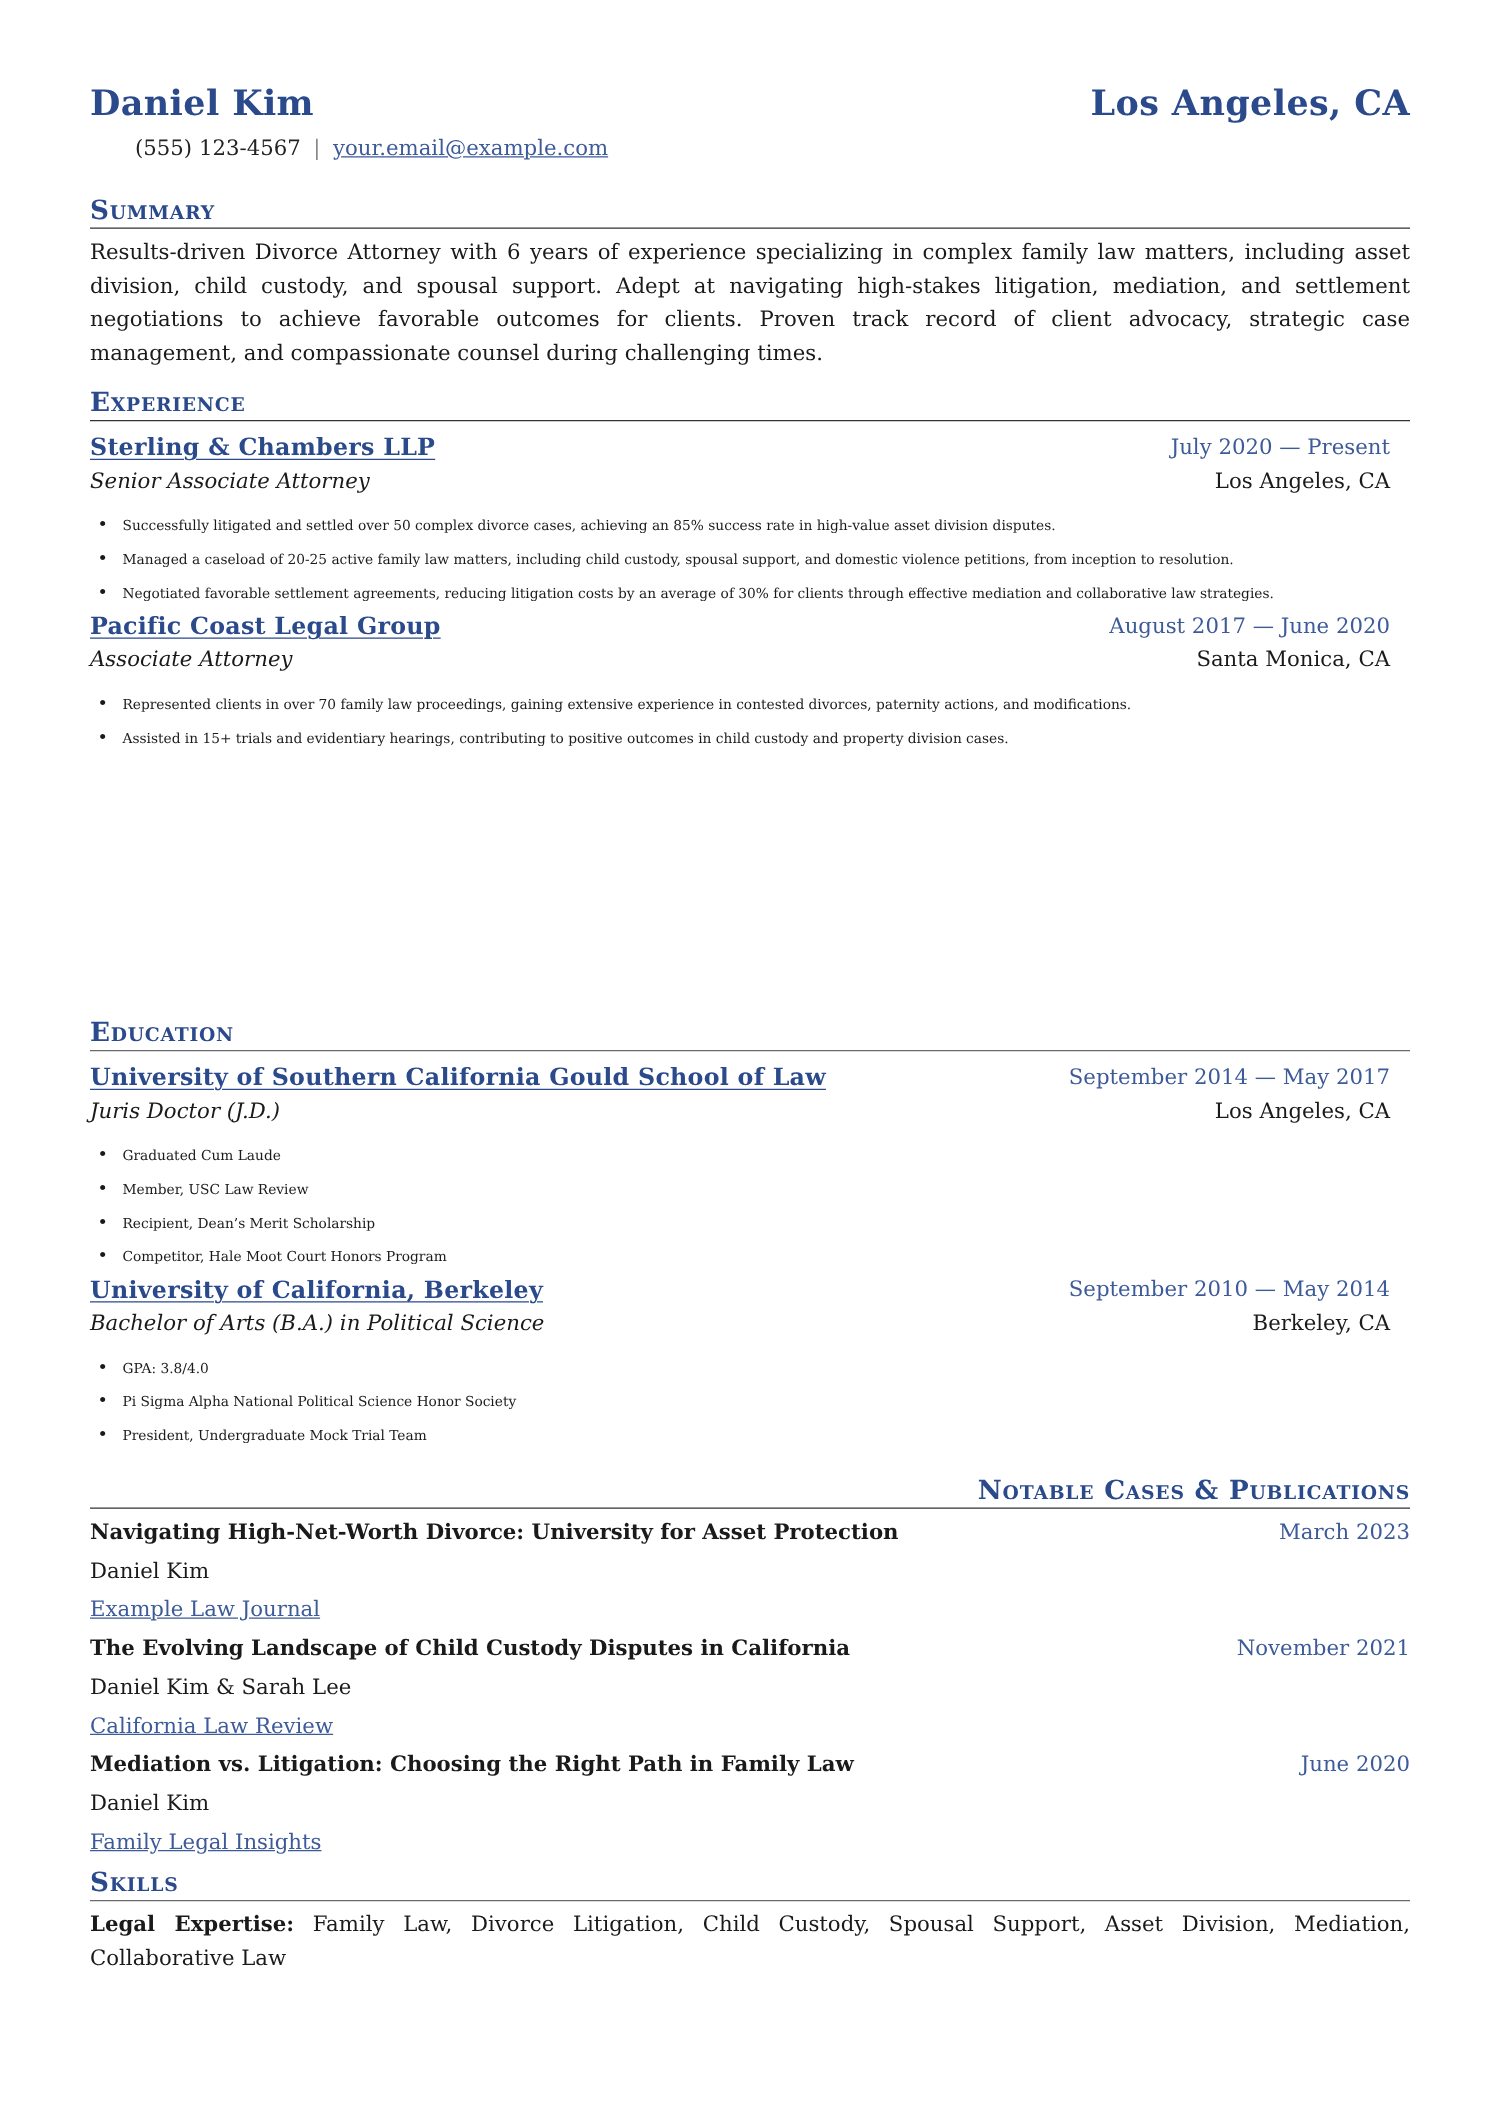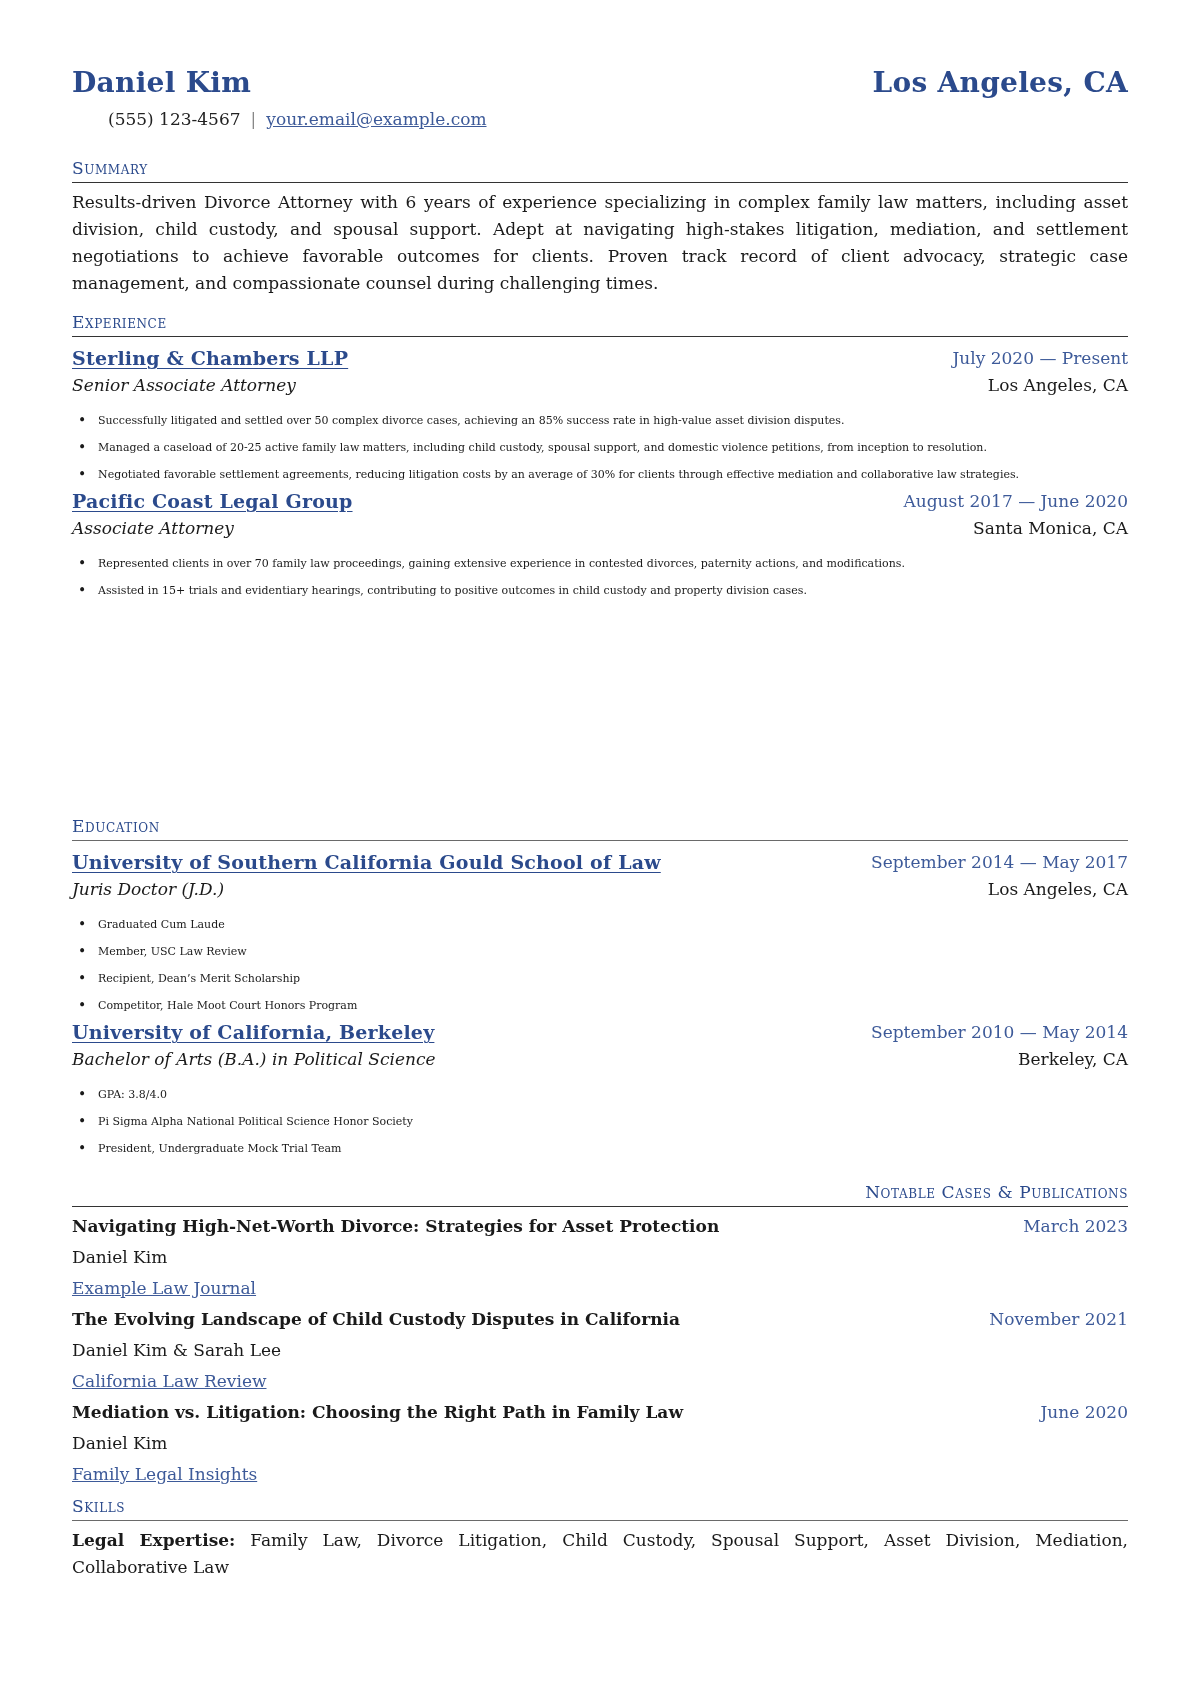--- a/index.html
+++ b/index.html
@@ -6,27 +6,27 @@
   body { width: 1190px; height: 1683px; position: relative; overflow: hidden;
          font-family: "DejaVu Serif", "Liberation Serif", serif; color: #1a1a1a; }
   .page { position: absolute; left: 72px; top: 0; width: 1056px; }
   .header-row { position: absolute; left: 0; width: 1056px; top: 66px; height: 40px; }
   .name { position: absolute; left: 0; top: 0; font-size: 28px; font-weight: bold; color: #2b4a8c; letter-spacing: 0.3px; }
   .city { position: absolute; right: 0; top: 0; font-size: 28px; font-weight: bold; color: #2b4a8c; letter-spacing: 0.3px; }
   .contact { position: absolute; left: 0; top: 109px; font-size: 17px; color: #222; margin-left: 36px; }
   .contact .sep { color: #888; margin: 0 10px; }
   .contact a { color: #3d5a99; text-decoration: underline; }
   .section { position: absolute; left: 0; width: 1056px; }
-  .sec-title { font-size: 17px; font-weight: normal; color: #2b4a8c; font-variant: small-caps; letter-spacing: 0.6px; line-height: 24px; }
+  .sec-title { font-size: 21px; font-weight: bold; color: #2b4a8c; font-variant: small-caps; letter-spacing: 0.6px; line-height: 24px; }
   .sec-rule { height: 0; border-top: 1.4px solid #333; margin-top: 2px; }
   .sec-rule.gray { border-top-color: #6a6a6a; }
   .text { font-size: 17px; line-height: 27px; text-align: justify; }
   .row { position: relative; height: 27px; font-size: 17px; line-height: 27px; }
   .row .l { position: absolute; left: 0; top: 0; white-space: nowrap; }
-  .row .r { position: absolute; right: 0; top: 0; white-space: nowrap; }
+  .row .r { position: absolute; right: 16px; top: 0; white-space: nowrap; }
   .org { color: #2b4a8c; font-weight: bold; font-size: 19px; text-decoration: underline; text-decoration-thickness: 1px; text-underline-offset: 3px; letter-spacing: 0.2px; }
   .date { color: #3d5a99; }
   .role { font-style: italic; }
   ul.bul { margin: 8px 0 0 0; padding: 0; list-style: none; }
   ul.bul li { position: relative; padding-left: 26px; font-size: 11px; line-height: 27px; text-align: justify; }
   ul.bul li::before { content: "•"; position: absolute; left: 6px; top: 0; font-size: 14px; }
   .pub-title { font-weight: bold; }
   .pub-line { height: 31px; line-height: 31px; font-size: 17px; position: relative; }
   .pub-line .l { position: absolute; left: 0; top: 0; white-space: nowrap; }
   .pub-line .r { position: absolute; right: 0; top: 0; white-space: nowrap; }
@@ -125,21 +125,21 @@
       </ul>
     </div>
   </div>
 
   <div class="section" style="top:1180px;text-align:right;">
     <div class="sec-title">Notable Cases &amp; Publications</div>
     <div class="sec-rule"></div>
 
     <div style="margin-top:4px;">
       <div class="pub-line">
-        <span class="l pub-title">Navigating High-Net-Worth Divorce: Strategies for Asset Protection</span>
+        <span class="l pub-title">Navigating High-Net-Worth Divorce: University for Asset Protection</span>
         <span class="r date">March 2023</span>
       </div>
       <div class="pub-line">
           <span class="l">Daniel Kim</span>
         </div>
       <div class="pub-line">
           <span class="l pub-link">Example Law Journal</span>
         </div>
     </div>
     <div>

